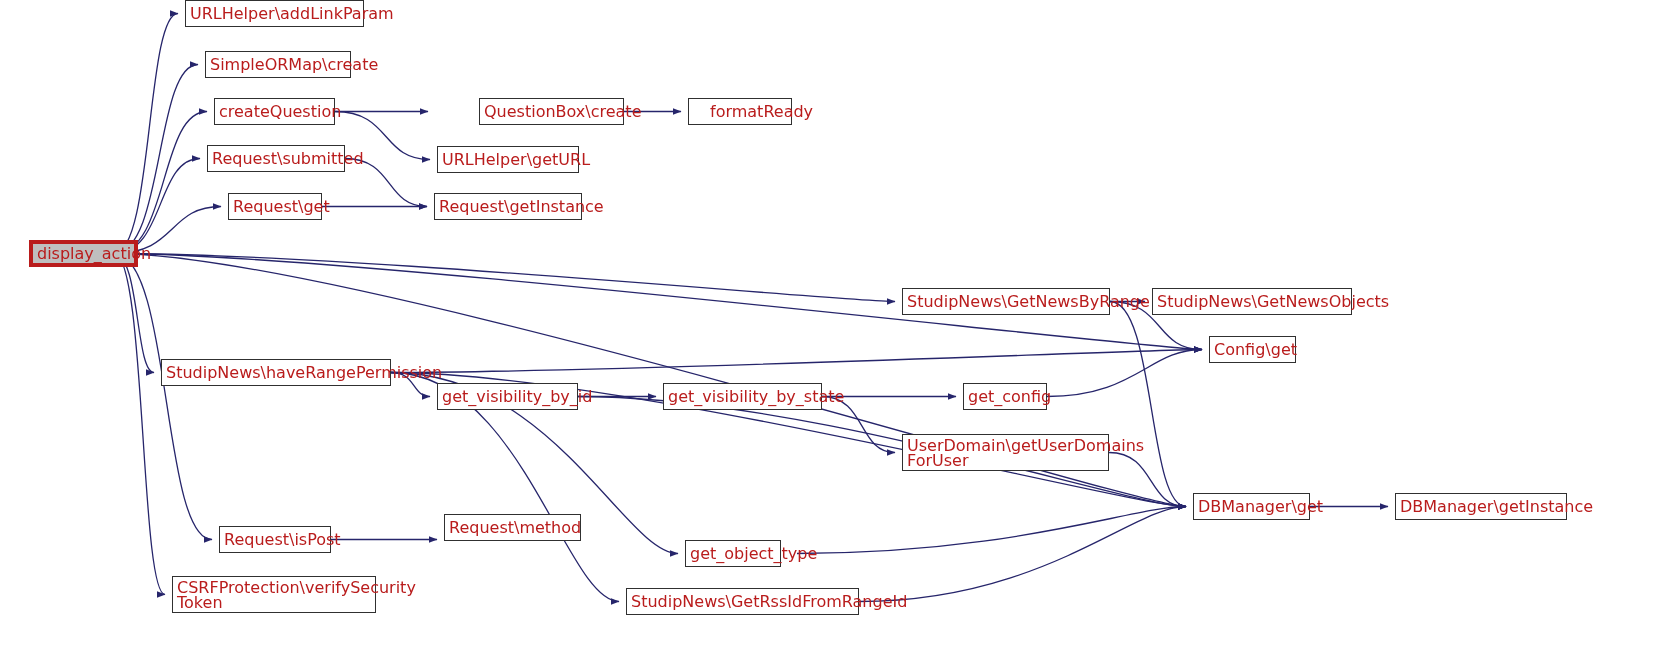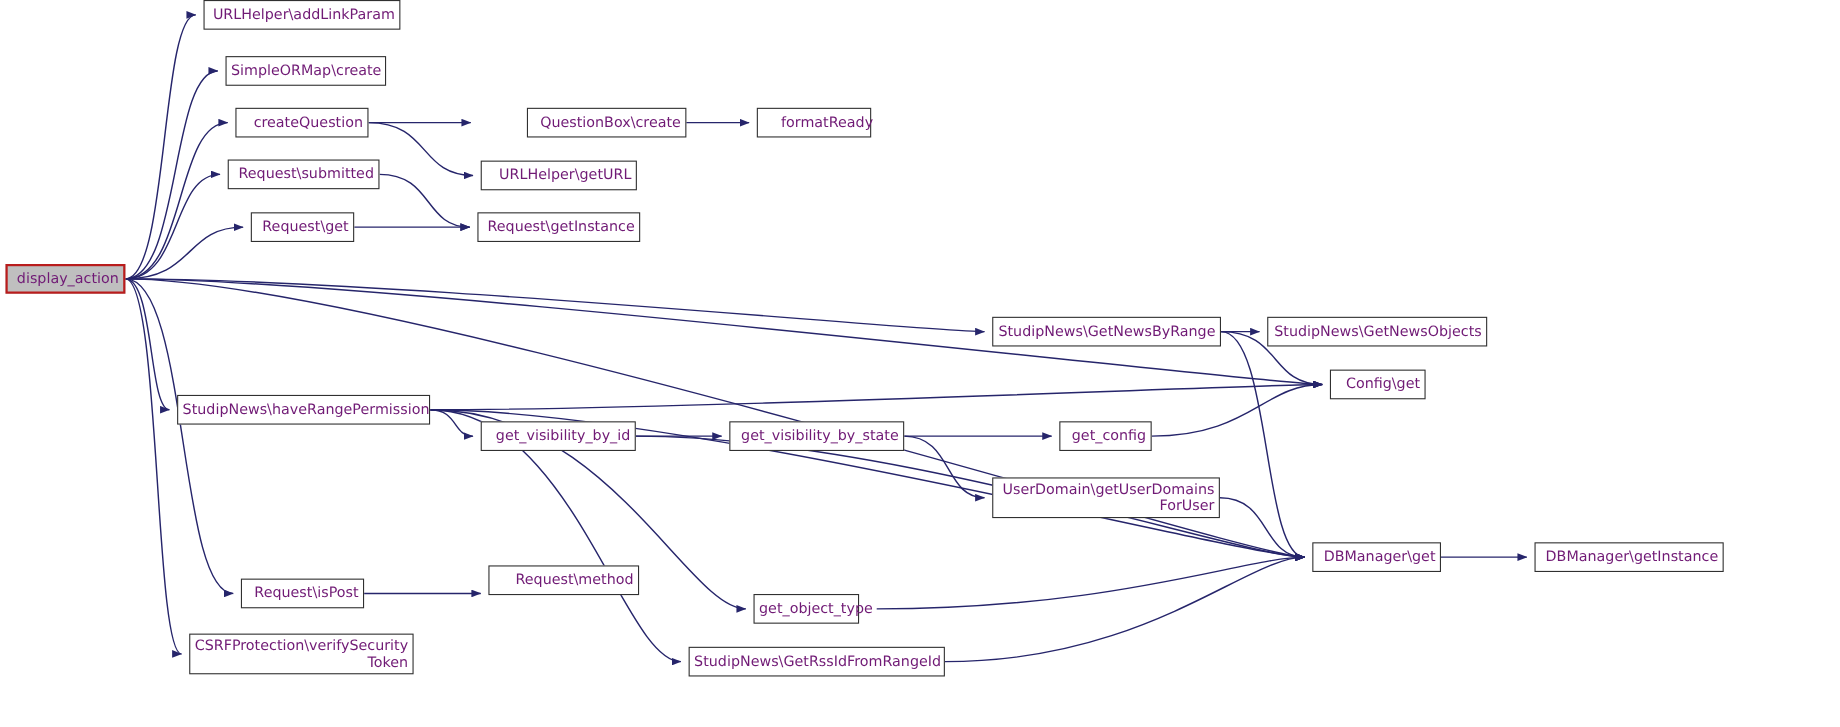--- a/index.html
+++ b/index.html
@@ -24,33 +24,34 @@
     left: 0;
     top: 0;
     width: 1673px;
     height: 661px;
   }
   .node {
     position: absolute;
     box-sizing: border-box;
     border: 1px solid #303030;
     background: #ffffff;
-    color: #701a75;
-    font-size: 13px;
+    color: #b91c1c;
+    font-size: 16px;
     line-height: 15px;
     display: flex;
     align-items: center;
     justify-content: center;
-    text-align: right;
+    text-align: left;
     white-space: pre-line;
     letter-spacing: 0px;
   }
   .node.root {
     background: #bfbfbf;
-    border: 2px solid #b91c1c;
+    border: 4px solid #b91c1c;
+    margin-left: 24px;
   }
   .node-label {
     display: block;
     width: 100%;
     padding: 0 4px;
     box-sizing: border-box;
   }
 </style>
 </head>
 <body>

